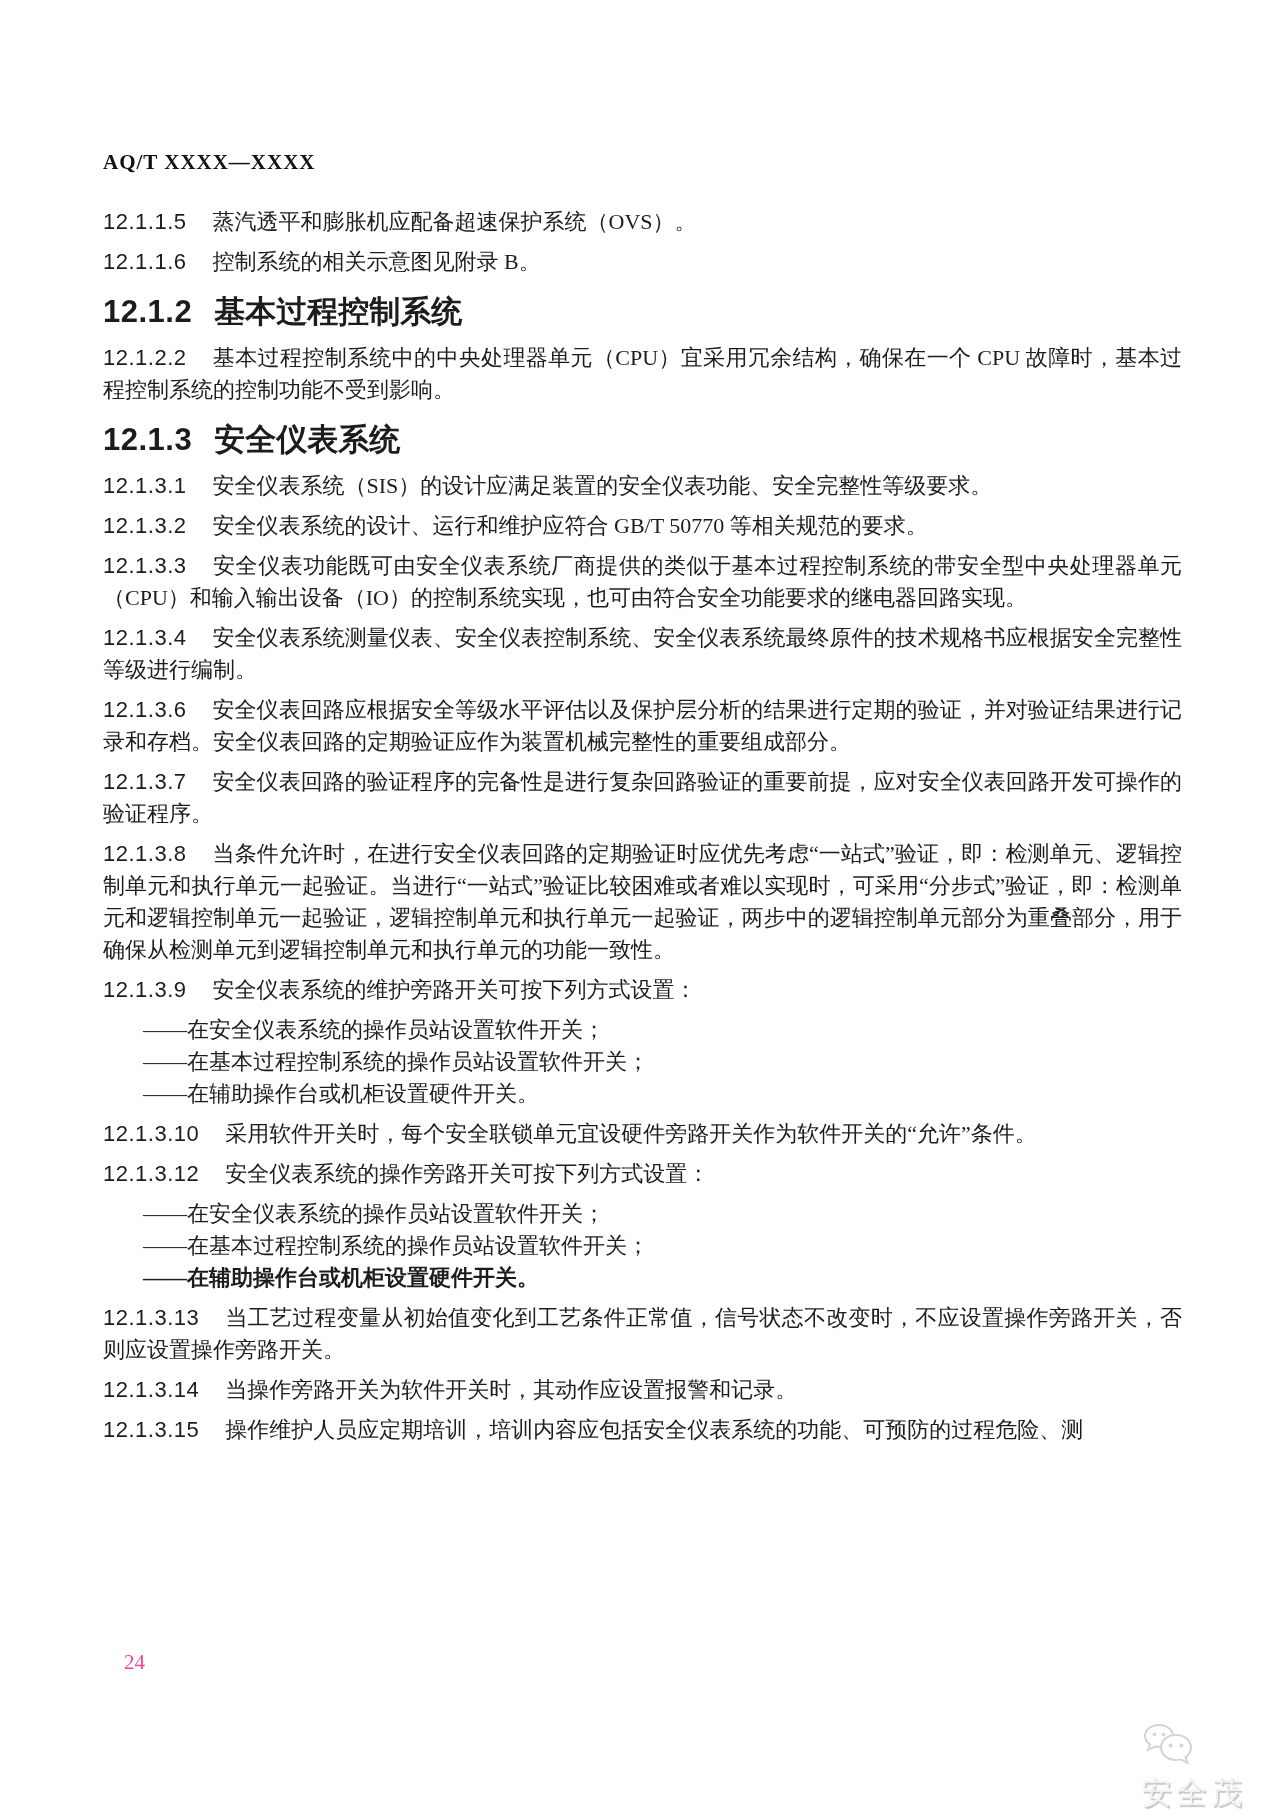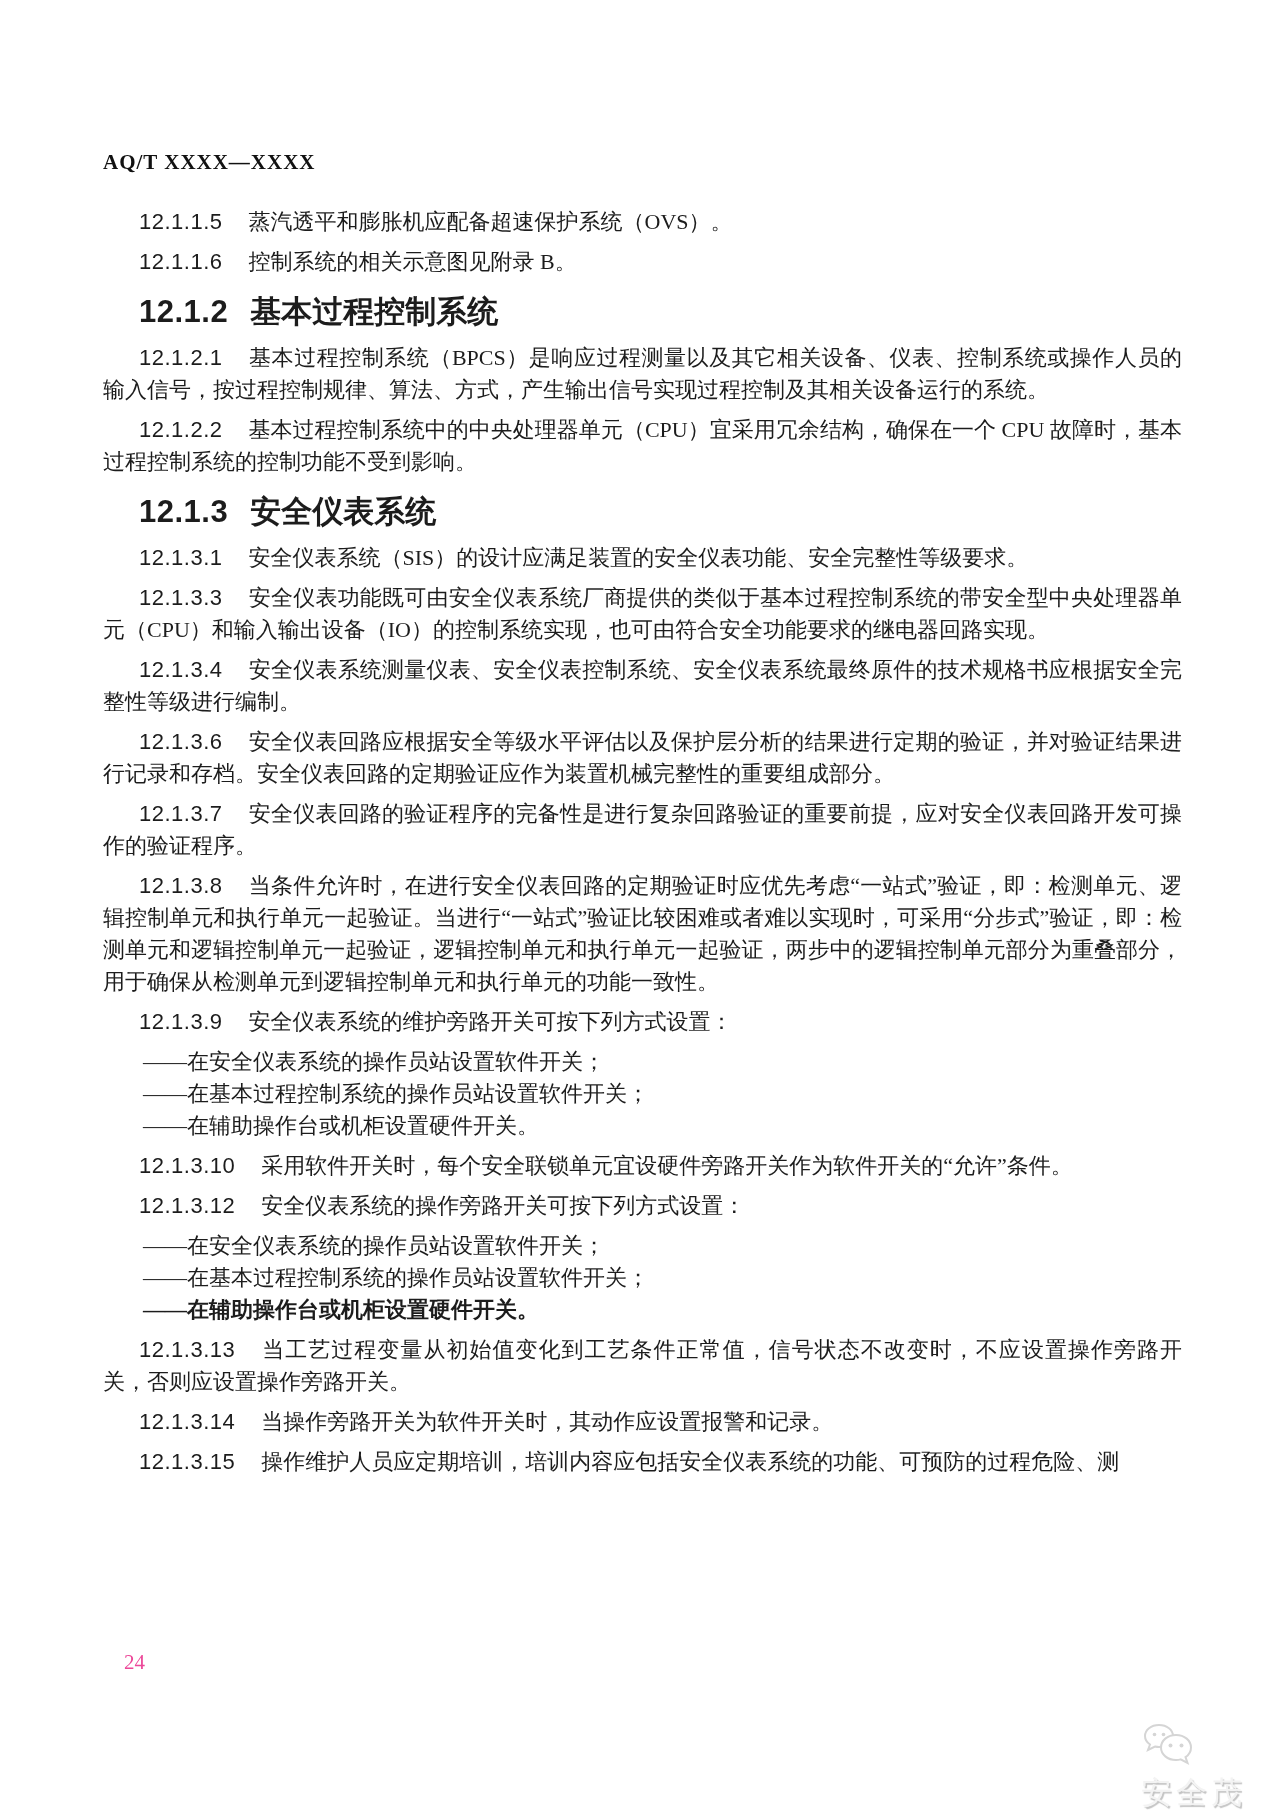--- a/index.html
+++ b/index.html
@@ -29,21 +29,20 @@
     line-height:32px;
     text-align:justify;
     text-justify:inter-ideograph;
   }
   .clause { margin:8px 0; }
   .num {
     font-family:"Liberation Sans","DejaVu Sans",sans-serif;
     letter-spacing:0.5px;
     padding-right:26px;
     white-space:nowrap;
-    margin-left:36px;
   }
   .heading {
     font-family:"Liberation Sans","DejaVu Sans",sans-serif;
     font-weight:bold;
     font-size:31px;
     margin:18px 0 14px 0;
     text-align:left;
   }
   .heading .num { padding-right:22px; }
   .dash { margin:0 0 0 40px; text-align:left; }
@@ -75,26 +74,26 @@
 <div class="page">
 
   <div class="doc-header">AQ/T XXXX—XXXX</div>
 
   <div class="content">
     <p class="clause"><span class="num">12.1.1.5</span><span>蒸汽透平和膨胀机应配备超速保护系统（OVS）。</span></p>
     <p class="clause"><span class="num">12.1.1.6</span><span>控制系统的相关示意图见附录 B。</span></p>
 
     <p class="heading"><span class="num">12.1.2</span><span>基本过程控制系统</span></p>
 
-    <p class="clause"><span class="num">12.1.2.1</span><span>基本过程控制系统（BPCS）是响应过程测量以及其它相关设备、仪表、控制系统或操作人员的输入信号，按过程控制规律、算法、方式，产生输出信号实现过程控制及其相关设备运行的系统。</span></p>
     <p class="clause"><span class="num">12.1.2.2</span><span>基本过程控制系统中的中央处理器单元（CPU）宜采用冗余结构，确保在一个 CPU 故障时，基本过程控制系统的控制功能不受到影响。</span></p>
 
     <p class="heading"><span class="num">12.1.3</span><span>安全仪表系统</span></p>
 
     <p class="clause"><span class="num">12.1.3.1</span><span>安全仪表系统（SIS）的设计应满足装置的安全仪表功能、安全完整性等级要求。</span></p>
+    <p class="clause"><span class="num">12.1.3.2</span><span>安全仪表系统的设计、运行和维护应符合 GB/T 50770 等相关规范的要求。</span></p>
     <p class="clause"><span class="num">12.1.3.3</span><span>安全仪表功能既可由安全仪表系统厂商提供的类似于基本过程控制系统的带安全型中央处理器单元（CPU）和输入输出设备（IO）的控制系统实现，也可由符合安全功能要求的继电器回路实现。</span></p>
     <p class="clause"><span class="num">12.1.3.4</span><span>安全仪表系统测量仪表、安全仪表控制系统、安全仪表系统最终原件的技术规格书应根据安全完整性等级进行编制。</span></p>
     <p class="clause"><span class="num">12.1.3.6</span><span>安全仪表回路应根据安全等级水平评估以及保护层分析的结果进行定期的验证，并对验证结果进行记录和存档。安全仪表回路的定期验证应作为装置机械完整性的重要组成部分。</span></p>
     <p class="clause"><span class="num">12.1.3.7</span><span>安全仪表回路的验证程序的完备性是进行复杂回路验证的重要前提，应对安全仪表回路开发可操作的验证程序。</span></p>
     <p class="clause"><span class="num">12.1.3.8</span><span>当条件允许时，在进行安全仪表回路的定期验证时应优先考虑“一站式”验证，即：检测单元、逻辑控制单元和执行单元一起验证。当进行“一站式”验证比较困难或者难以实现时，可采用“分步式”验证，即：检测单元和逻辑控制单元一起验证，逻辑控制单元和执行单元一起验证，两步中的逻辑控制单元部分为重叠部分，用于确保从检测单元到逻辑控制单元和执行单元的功能一致性。</span></p>
     <p class="clause"><span class="num">12.1.3.9</span><span>安全仪表系统的维护旁路开关可按下列方式设置：</span></p>
 
     <p class="dash">——在安全仪表系统的操作员站设置软件开关；</p>
     <p class="dash">——在基本过程控制系统的操作员站设置软件开关；</p>
     <p class="dash">——在辅助操作台或机柜设置硬件开关。</p>

